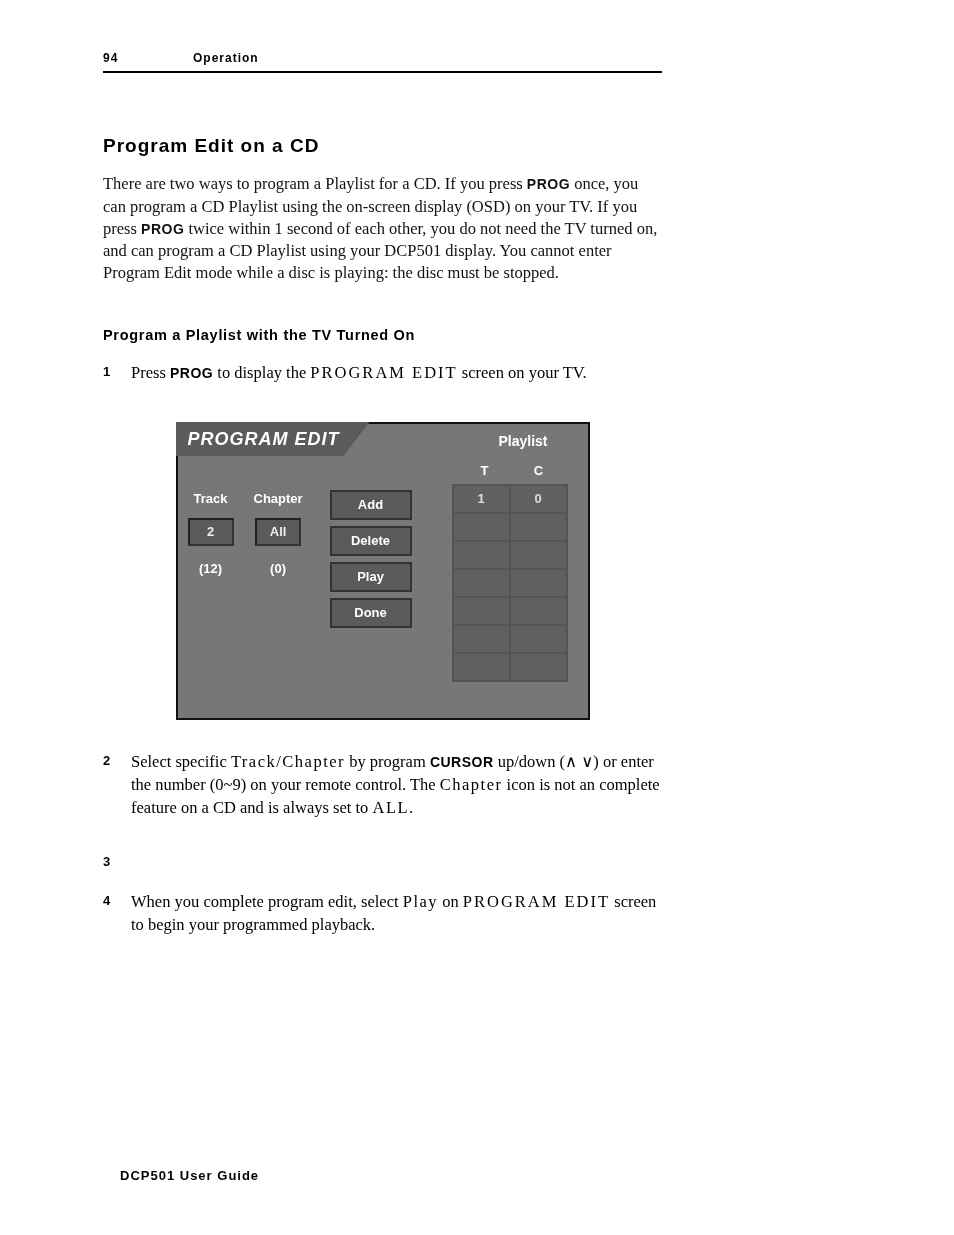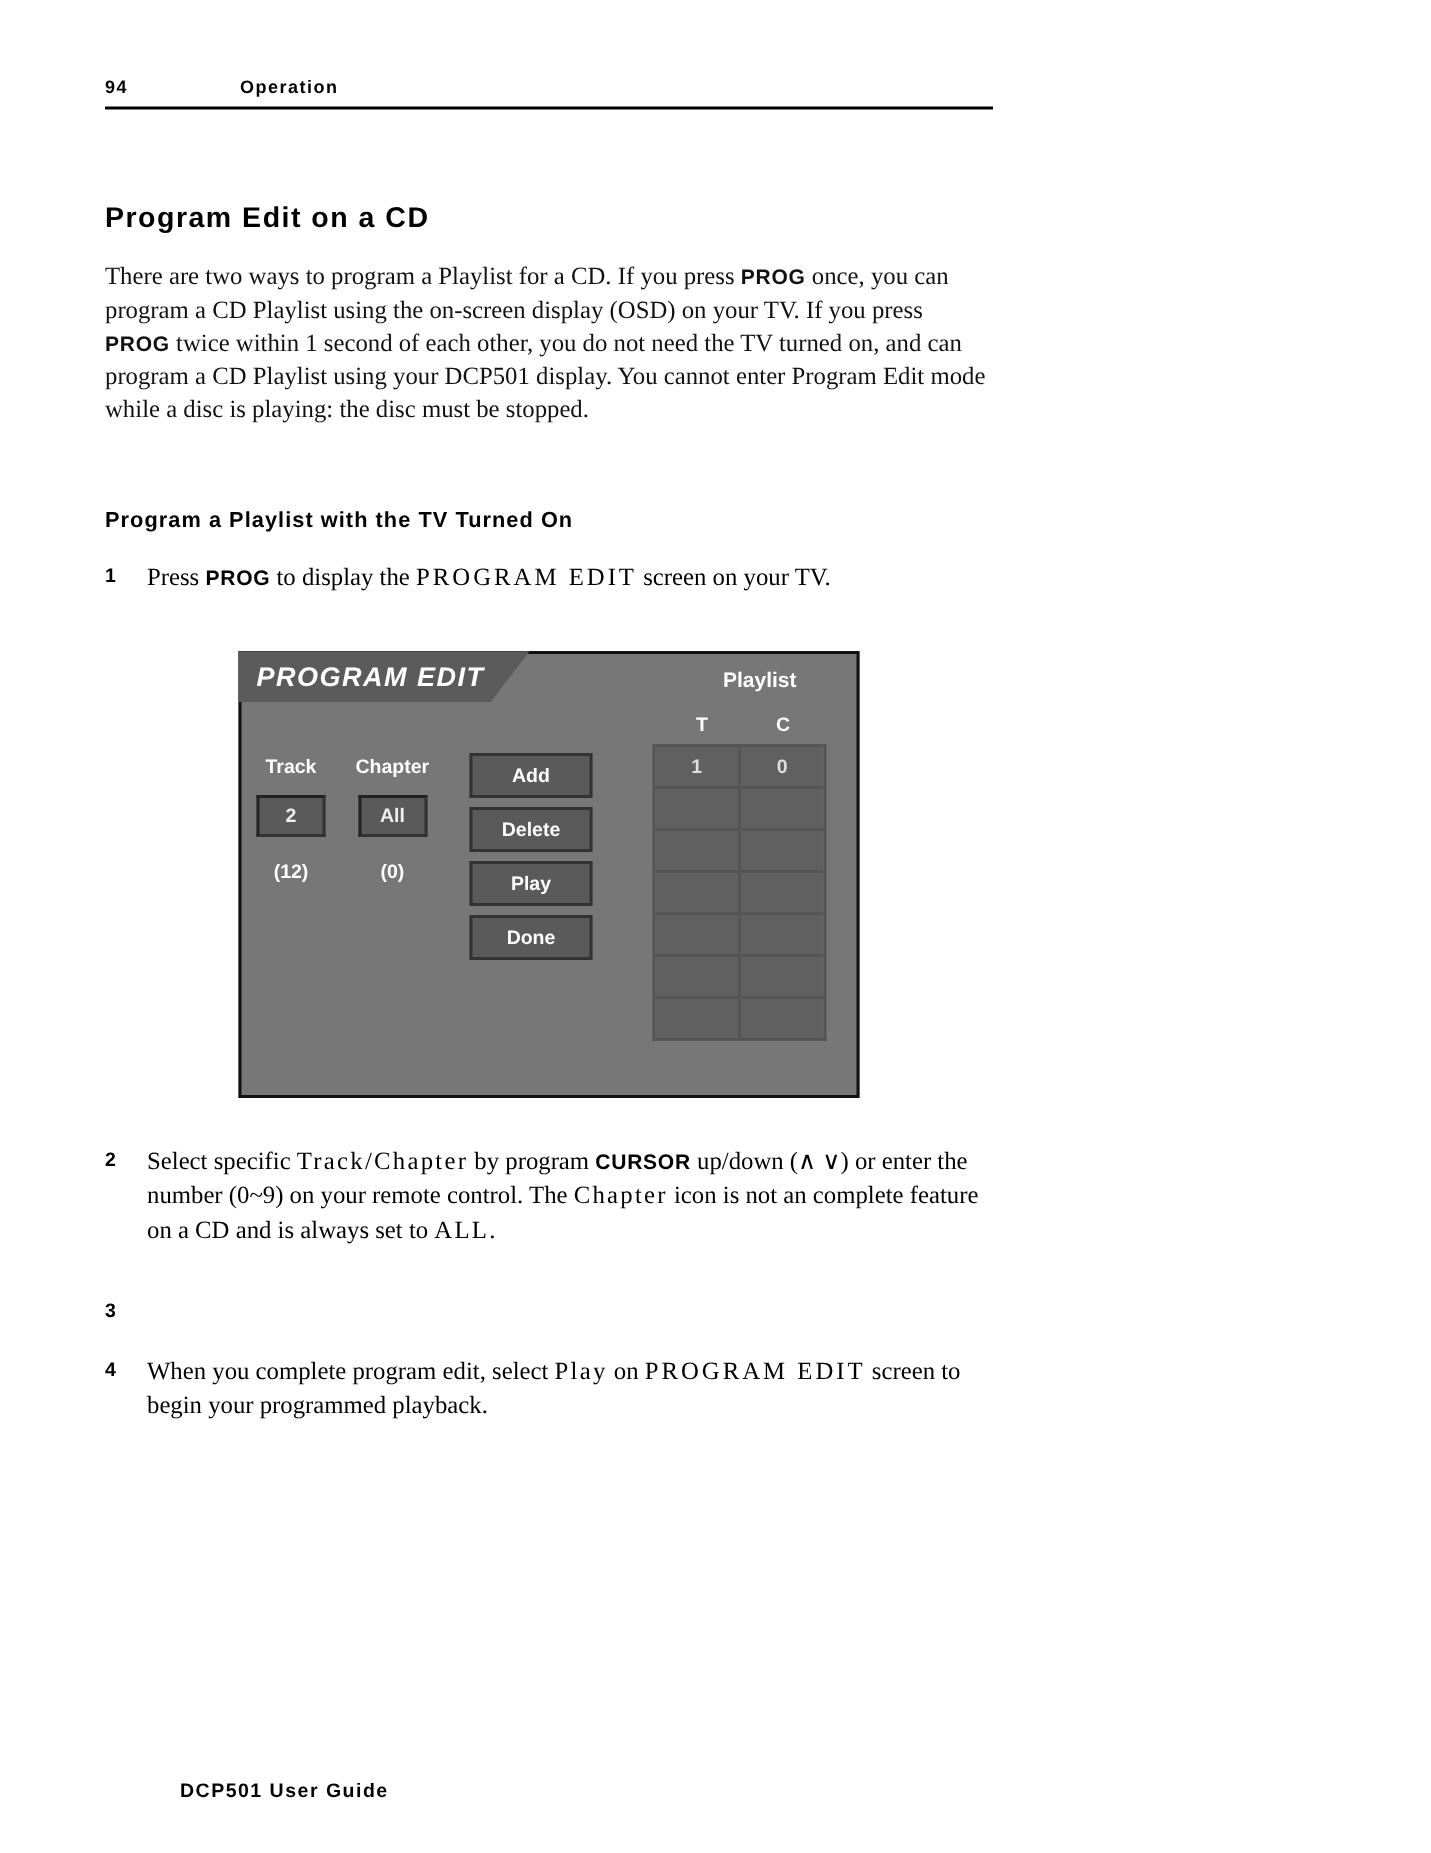--- a/index.html
+++ b/index.html
@@ -8,21 +8,21 @@
     background: #fff;
     font-family: "Times New Roman", Times, serif;
     color: #000;
     font-size: 16px;
     line-height: 1.4;
   }
   .page {
     width: 772px;
     height: 1235px;
     box-sizing: border-box;
-    padding: 50px 110px 0 70px;
+    padding: 50px 110px 0 103px;
     position: relative;
   }
   .running-header {
     display: flex;
     font-family: Arial, Helvetica, sans-serif;
     font-weight: bold;
     font-size: 12px;
     letter-spacing: 1px;
     padding-bottom: 4px;
     border-bottom: 2px solid #000;
@@ -36,21 +36,21 @@
     font-family: Liberation Sans, sans-serif;
     font-weight: bold;
     font-size: 19px;
     letter-spacing: 1px;
     margin-bottom: 14px;
   }
   .intro-paragraph {
     font-family: "Georgia", "Times New Roman", serif;
     font-size: 16.5px;
     line-height: 1.35;
-    margin-bottom: 52px;
+    margin-bottom: 40px;
     color: #111;
   }
   .sc {
     font-variant: small-caps;
     font-family: Arial, Helvetica, sans-serif;
     font-size: 14px;
     font-weight: bold;
     letter-spacing: 0.5px;
   }
   .spaced {
@@ -226,21 +226,21 @@
     background: #5a5a5a;
     color: #fff;
     display: flex;
     align-items: center;
     justify-content: center;
     font-weight: bold;
     font-size: 13px;
   }
   .footer {
     position: absolute;
-    bottom: 32px;
+    bottom: 50px;
     left: 120px;
     font-family: Arial, Helvetica, sans-serif;
     font-weight: bold;
     font-size: 13px;
     letter-spacing: 1px;
   }
 </style>
 </head>
 <body>
 

